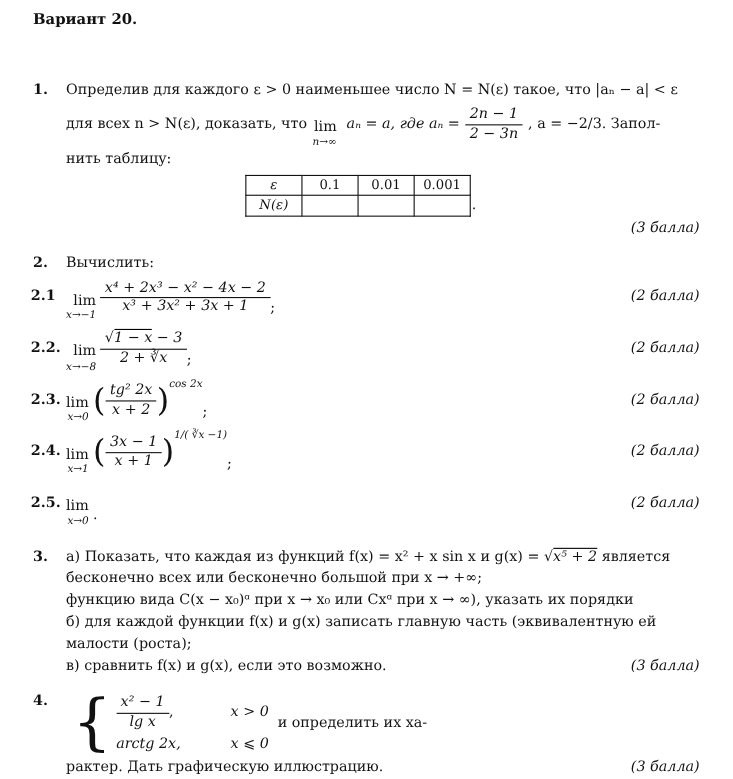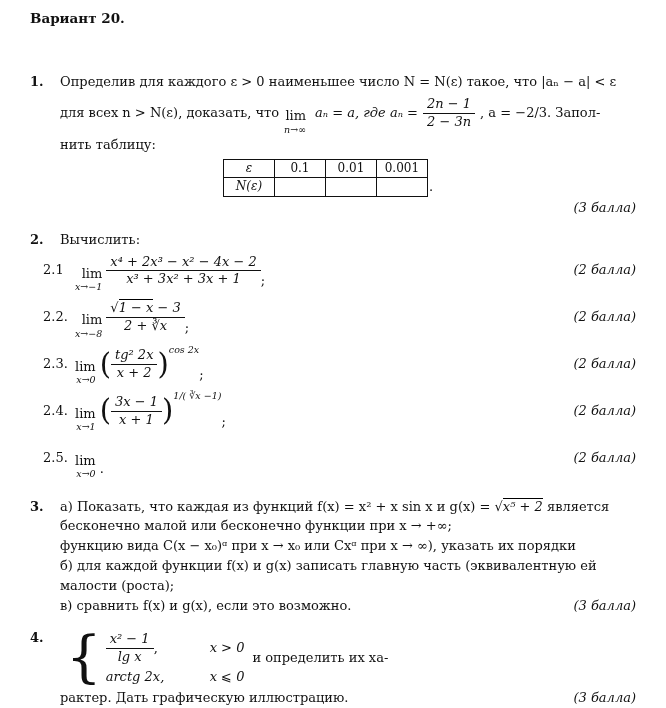--- a/index.html
+++ b/index.html
@@ -25,21 +25,21 @@
   .frac{display:inline-block;vertical-align:middle;text-align:center;font-style:italic;line-height:1.3;
         font-family:"DejaVu Serif","DejaVu Sans",serif;}
   .fnum{display:block;border-bottom:1px solid #111;padding:0 4px;}
   .fden{display:block;padding:0 4px;}
   .sqrtsign{font-style:normal;}
   .rad{border-top:1px solid #000000;font-family:"DejaVu Serif","DejaVu Sans",serif;}
   .bigp{font-size:29px;font-style:normal;vertical-align:middle;line-height:0;position:relative;top:-1px;}
   .expo{font-size:9.5px;font-style:italic;position:relative;top:-15px;font-family:"DejaVu Serif","DejaVu Sans",serif;}
   .tail{font-style:normal;align-self:flex-end;}
   .item{display:flex;align-items:center;margin-bottom:6px;}
-  .ilabel{font-weight:normal;width:32px;flex-shrink:0;margin-left:15px;}
+  .ilabel{font-weight:bold;width:32px;flex-shrink:0;}
   .iscore{font-style:italic;margin-left:auto;padding-left:10px;white-space:nowrap;}
   .score-line{font-style:italic;text-align:right;margin-top:2px;}
   .tablewrap{display:flex;justify-content:center;align-items:flex-end;margin:4px 40px 0 0;}
   table.eps{border-collapse:collapse;font-size:12px;}
   table.eps td{border:1px solid #111;min-width:38px;height:17px;text-align:center;padding:0 6px;}
   .tperiod{margin-left:1px;}
   .brace{font-size:56px;font-style:normal;line-height:60px;font-weight:300;margin:0 4px 0 6px;position:relative;top:-2px;}
   .cases{display:inline-flex;flex-direction:column;justify-content:center;margin-right:8px;}
   .caserow{display:flex;align-items:center;margin:1px 0;}
   .case-expr{display:inline-flex;align-items:center;width:104px;font-family:"DejaVu Serif","DejaVu Sans",serif;}
@@ -173,21 +173,21 @@
       </div>
     </div>
   </section>
 
   <section class="problem" data-name="problem-3">
     <div class="pnum" data-name="problem-3-number">3.</div>
     <div class="pbody" data-name="problem-3-body">
       <div class="line" data-name="p3-line-a1">
         <span data-name="p3-text-a-pre">а) Показать, что каждая из функций f(x) = x² + x sin x и g(x) = </span><span class="sqrtsign" data-name="radical-sign">√</span><span class="rad mi" data-name="radicand">x⁵ + 2</span><span data-name="p3-text-a-post"> является</span>
       </div>
-      <div class="line" data-name="p3-line-a2">бесконечно малой или бесконечно функции при x → +∞;</div>
+      <div class="line" data-name="p3-line-a2">бесконечно всех или бесконечно большой при x → +∞;</div>
       <div class="line" data-name="p3-line-b2">функцию вида C(x − x₀)ᵅ при x → x₀ или Cxᵅ при x → ∞), указать их порядки</div>
       <div class="line" data-name="p3-line-b1">б) для каждой функции f(x) и g(x) записать главную часть (эквивалентную ей</div>
       <div class="line" data-name="p3-line-b3">малости (роста);</div>
       <div class="linerow" data-name="p3-line-c">
         <span data-name="p3-text-c">в) сравнить f(x) и g(x), если это возможно.</span>
         <span class="iscore" data-name="score">(3 балла)</span>
       </div>
     </div>
   </section>
 

